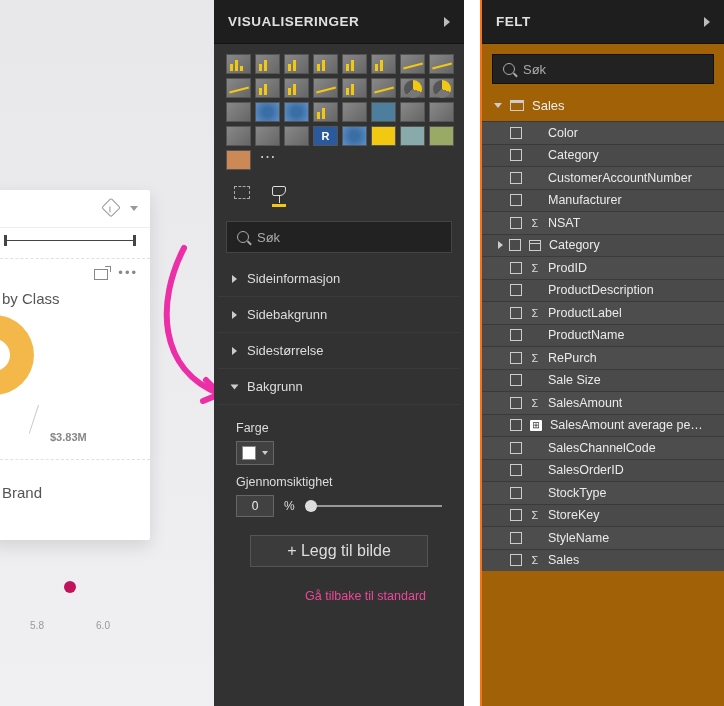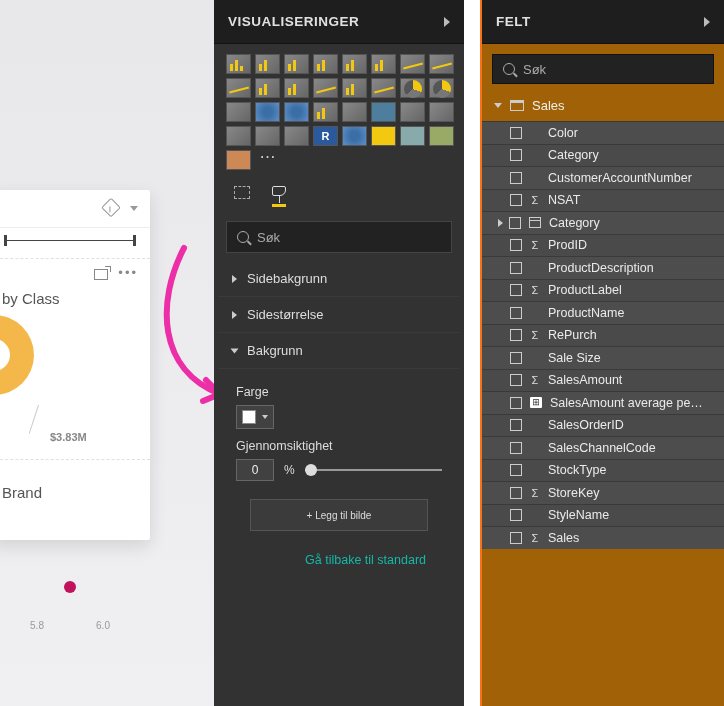--- a/index.html
+++ b/index.html
@@ -103,24 +103,24 @@
     .swatch-caret { width:0; height:0; border-left:3px solid transparent; border-right:3px solid transparent; border-top:4px solid #ccc;}
     
     .transp-row { display: flex; align-items: center; gap: 10px; }
     .transp-input { width: 38px; height: 22px; background: #414141; border: 1px solid #666; color:#eee; font-size:12px; text-align:center; }
     .pct { color:#ddd; font-size: 12px; }
     .range-track { flex: 1; height: 2px; background: #999; position: relative; }
     .range-thumb { position: absolute; left: 0; top: -5px; width: 12px; height: 12px; border-radius: 50%; background: #ddd; }
     
     .add-btn {
       margin: 18px 14px 4px; height: 32px; background: #3b3b3b; border: 1px solid #555;
-      display: flex; align-items: center; justify-content: center; color: #ddd; font-size: 10px;
+      display: flex; align-items: center; justify-content: center; color: #ddd; font-size: 16px;
       cursor: pointer;
     }
-    .reset-link { text-align: right; padding: 18px 16px 0; font-size: 12.5px; color: #14b8a6; cursor: pointer; }
+    .reset-link { text-align: right; padding: 18px 16px 0; font-size: 12.5px; color: #ec4899; cursor: pointer; }
 
     .fields-search {
       margin: 10px 10px 6px; height: 30px; background: #222; border: 1px solid #111;
       display: flex; align-items: center; padding: 0 10px; gap: 8px; color: #aaa; font-size: 13px;
     }
     .table-node { padding: 8px 12px; font-size: 13px; color: #eee; display: flex; align-items: center; gap: 8px;}
     .tri-down { width:0; height:0; border-left:4px solid transparent; border-right:4px solid transparent; border-top:5px solid #ccc;}
     .table-ico { width: 14px; height: 11px; border: 1px solid #ccc; border-top: 3px solid #ccc; }
     
     .field-list { }
@@ -240,20 +240,24 @@
     </div>
 
     <div class="search-box">
       <span class="search-ico"></span>
       <span>Søk</span>
     </div>
 
     <div class="accordion">
       <div class="acc-item">
         <span class="chev-sm"></span>
+        <span>Sideinformasjon</span>
+      </div>
+      <div class="acc-item">
+        <span class="chev-sm"></span>
         <span>Sidebakgrunn</span>
       </div>
       <div class="acc-item">
         <span class="chev-sm"></span>
         <span>Sidestørrelse</span>
       </div>
       <div class="acc-item">
         <span class="chev-sm down"></span>
         <span>Bakgrunn</span>
       </div>
@@ -309,20 +313,25 @@
           <span class="blank-ico"></span>
           <span>Category</span>
         </div>
         <div class="field-row">
           <span class="cb"></span>
           <span class="blank-ico"></span>
           <span>CustomerAccountNumber</span>
         </div>
         <div class="field-row">
           <span class="cb"></span>
+          <span class="blank-ico"></span>
+          <span>Manufacturer</span>
+        </div>
+        <div class="field-row">
+          <span class="cb"></span>
           <span class="sigma">Σ</span>
           <span>NSAT</span>
         </div>
         <div class="field-row">
           <span class="expand-tri"></span>
           <span class="cb"></span>
           <span class="date-ico"></span>
           <span>Category</span>
         </div>
         <div class="field-row">
@@ -361,26 +370,26 @@
           <span>SalesAmount</span>
         </div>
         <div class="field-row">
           <span class="cb"></span>
           <span class="calc-ico">⊞</span>
           <span>SalesAmount average pe…</span>
         </div>
         <div class="field-row">
           <span class="cb"></span>
           <span class="blank-ico"></span>
+          <span>SalesChannelCode</span>
+        </div>
+        <div class="field-row">
+          <span class="cb"></span>
+          <span class="blank-ico"></span>
           <span>SalesOrderID</span>
-        </div>
-        <div class="field-row">
-          <span class="cb"></span>
-          <span class="blank-ico"></span>
-          <span>SalesChannelCode</span>
         </div>
         <div class="field-row">
           <span class="cb"></span>
           <span class="blank-ico"></span>
           <span>StockType</span>
         </div>
         <div class="field-row">
           <span class="cb"></span>
           <span class="sigma">Σ</span>
           <span>StoreKey</span>

